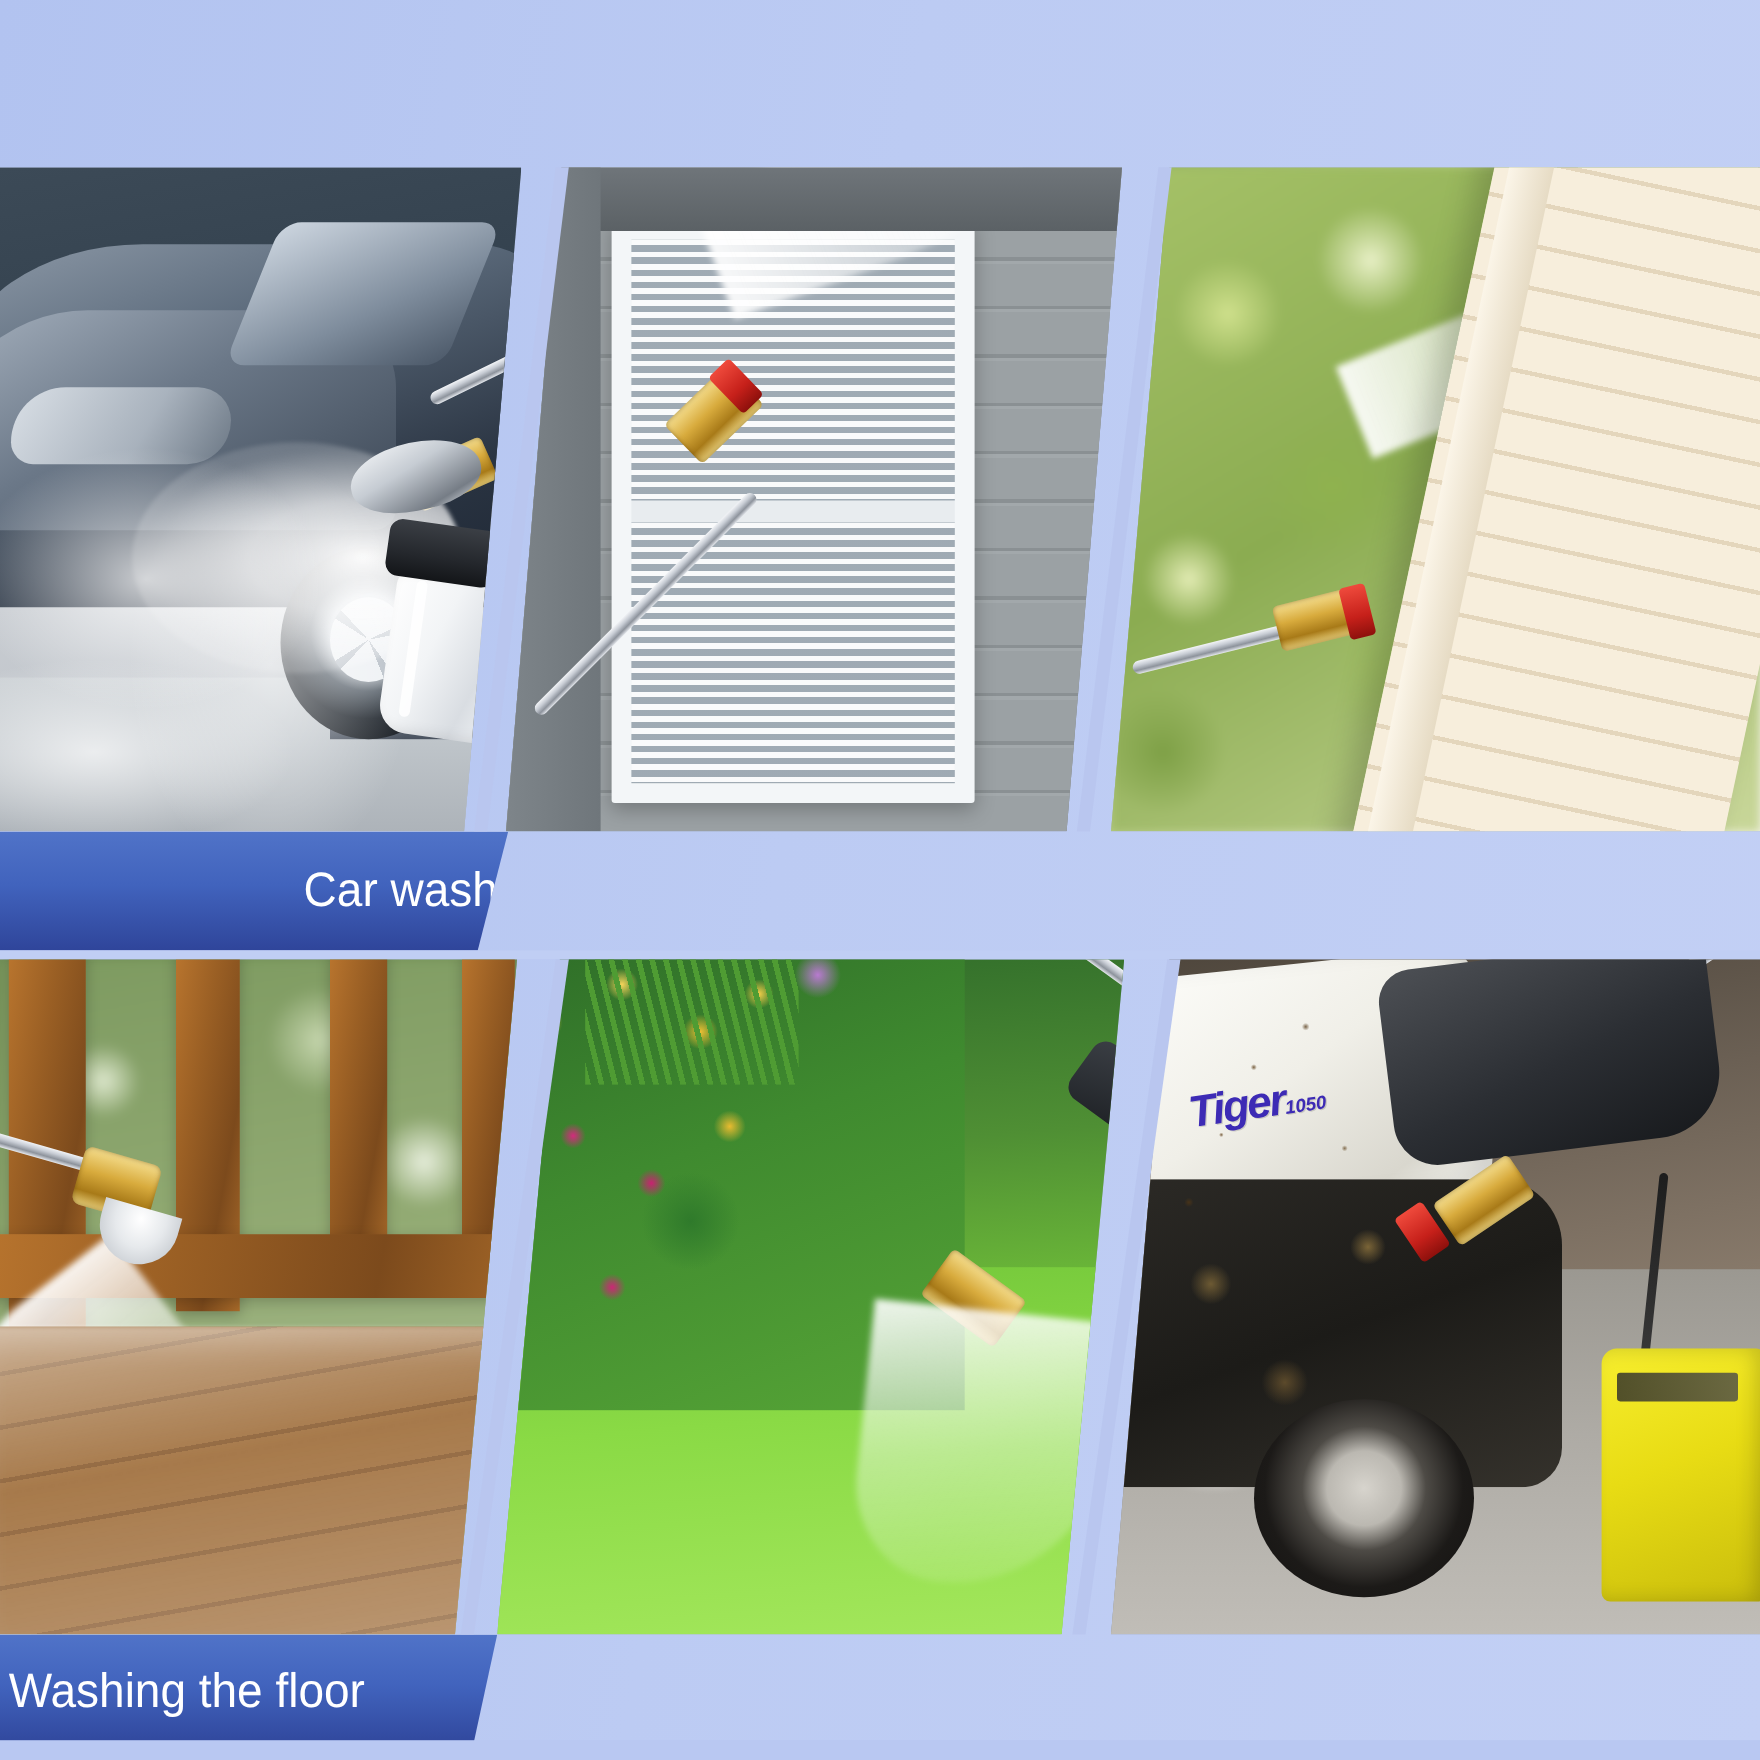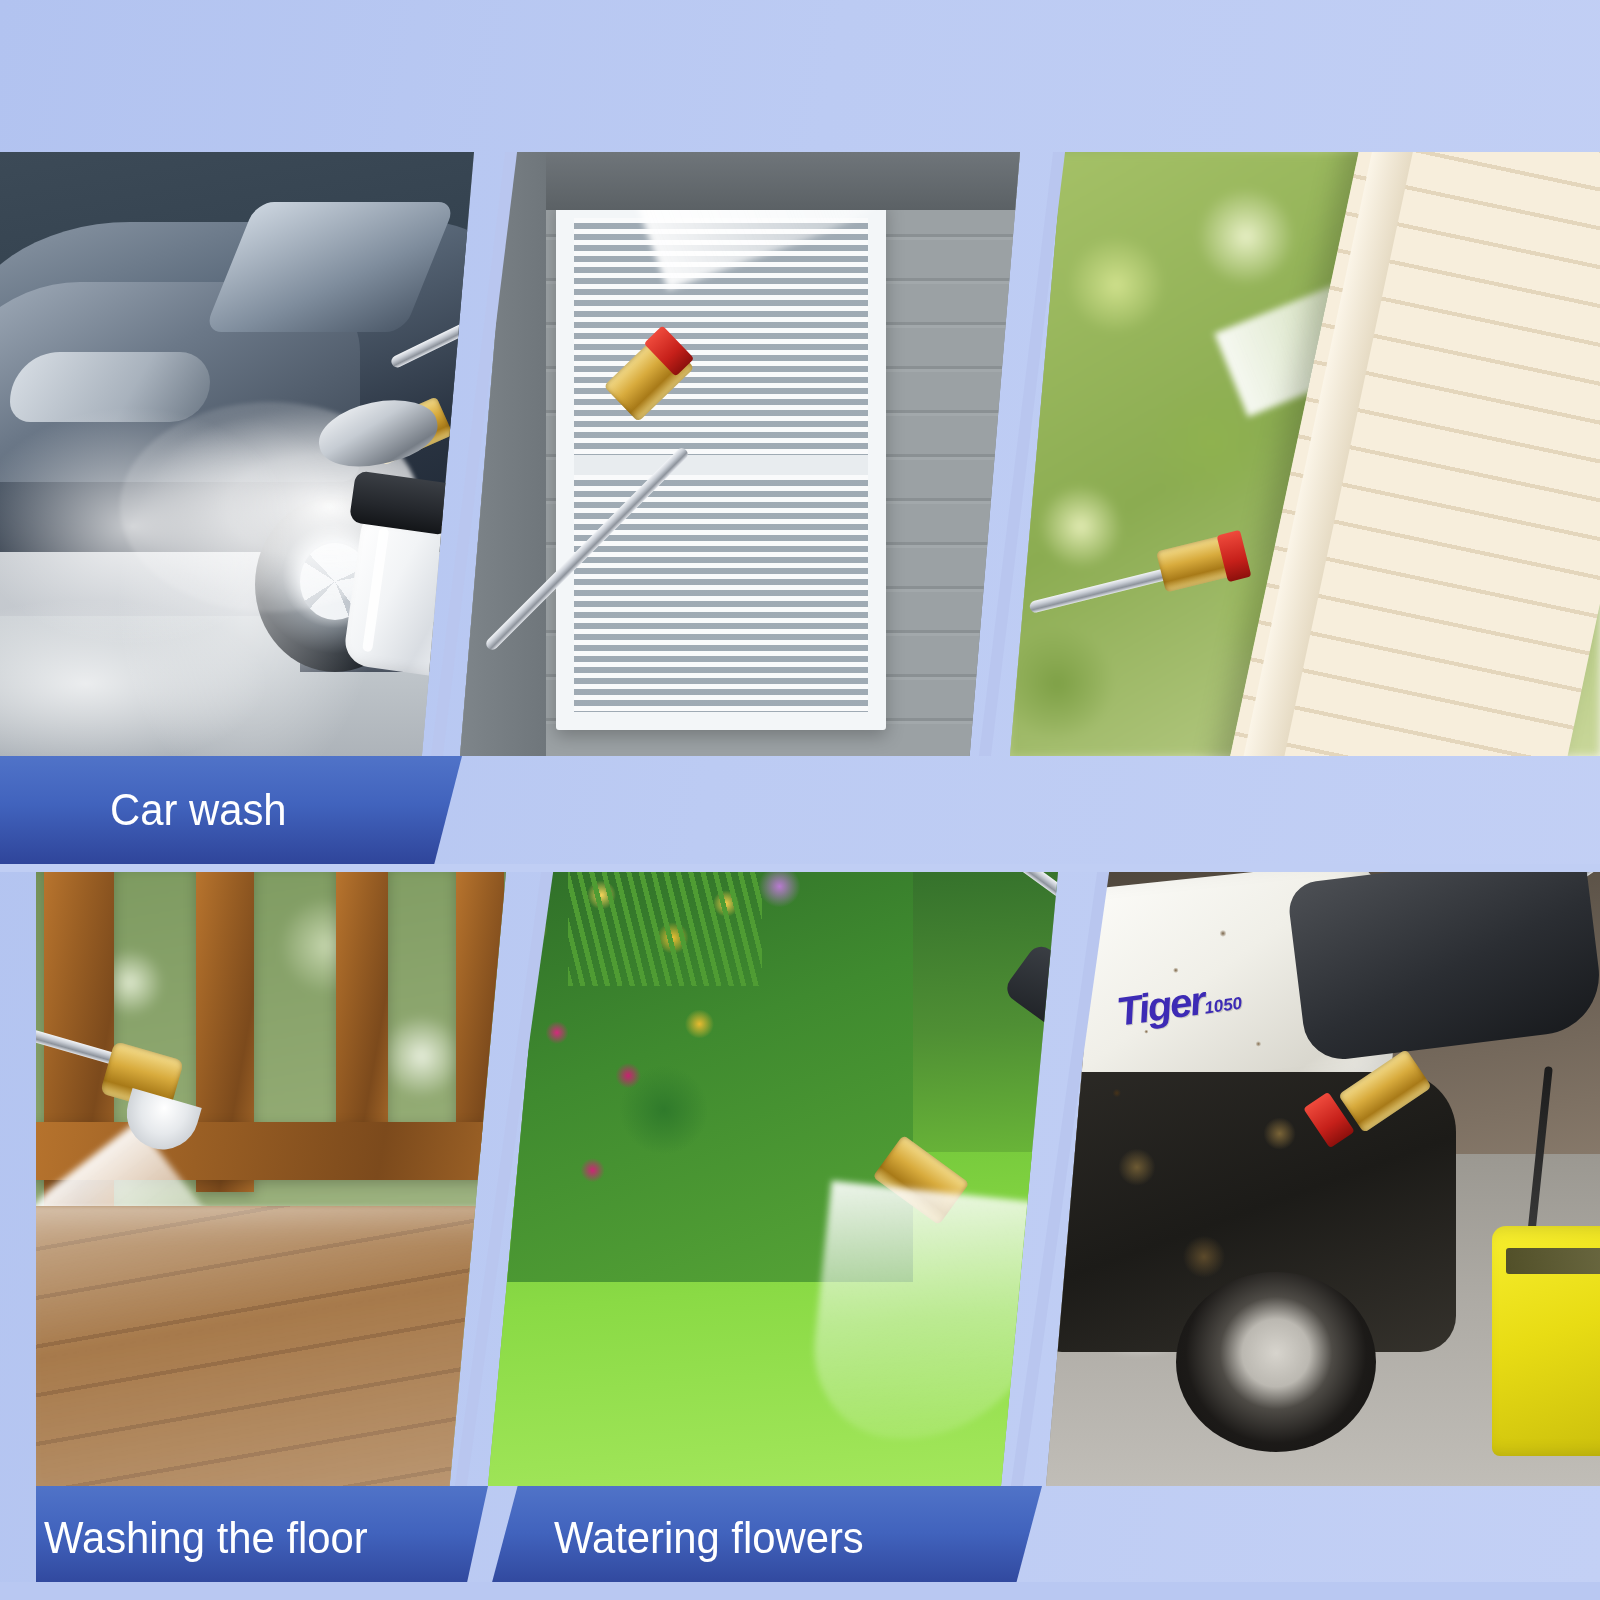--- a/index.html
+++ b/index.html
@@ -24,21 +24,21 @@
   .header-title {
     font-size:54px; font-weight:bold; color:#2c3247;
     letter-spacing:.2px; line-height:1;
     transform:scaleX(.92); transform-origin:center;
   }
 
   
   .grid { position:absolute; left:0; top:152px; width:1600px; height:1430px; }
   .row { position:relative; width:1600px; }
   .row-1 { height:712px; }
-  .row-2 { height:718px;padding-left:36px; }
+  .row-2 { height:718px; }
   .gap  { height:8px; background:#c0cef4; }
 
   .photos { position:relative; width:1600px; overflow:hidden; }
   .photos.r1 { height:604px; }
   .photos.r2 { height:614px; }
 
   .cell {
     position:absolute; top:0; height:100%;
     overflow:hidden;
     background:#9aa7bb;
@@ -409,21 +409,21 @@
             <div class="wall-trim"></div>
             <div class="spray" style="left:238px; top:175px; width:330px; height:90px; transform:rotate(-22deg); transform-origin:left bottom; border-radius:0 60% 60% 0;"></div>
             <div class="lance" style="left:20px; top:450px; width:190px; transform:rotate(-14deg); transform-origin:left center;"></div>
             <div class="brass" style="left:150px; top:390px; width:76px; height:42px; transform:rotate(-14deg);"></div>
             <div class="redtip" style="left:212px; top:380px; width:24px; height:48px; transform:rotate(-14deg);"></div>
           </div>
         </div>
       </div>
 
       <div class="labels">
-        <div class="lbl c1" style="left:0; width:462px; clip-path:polygon(0 0, 100% 0, 94% 100%, 0 100%);">
+        <div class="lbl c1" style="left:0; width:462px; clip-path:polygon(0 0, 100% 0, 94% 100%, 0 100%);justify-content:flex-end;">
           <span class="lbl-text" style="margin-left:110px;">Car wash</span>
         </div>
 
 
       </div>
     </div>
 
     <div class="gap"></div>
 
     <div class="row row-2">
@@ -486,22 +486,19 @@
             <div class="redtip" style="left:268px; top:224px; width:30px; height:48px; transform:rotate(-34deg);"></div>
           </div>
         </div>
       </div>
 
       <div class="labels r2">
         <div class="lbl c1" style="left:0; width:452px; clip-path:polygon(0 0, 100% 0, 95% 100%, 0 100%);">
           <span class="lbl-text" style="margin-left:8px;">Washing the floor</span>
         </div>
 
-        <div class="lbl c2" style="left:454px; width:552px; clip-path:polygon(5% 0, 100% 0, 95% 100%, 0 100%);">
-          <span class="lbl-text" style="margin-left:64px;">Watering flowers</span>
-        </div>
 
       </div>
     </div>
   </div>
 
   <div class="footer-strip"></div>
 </div>
 
 </body></html>

